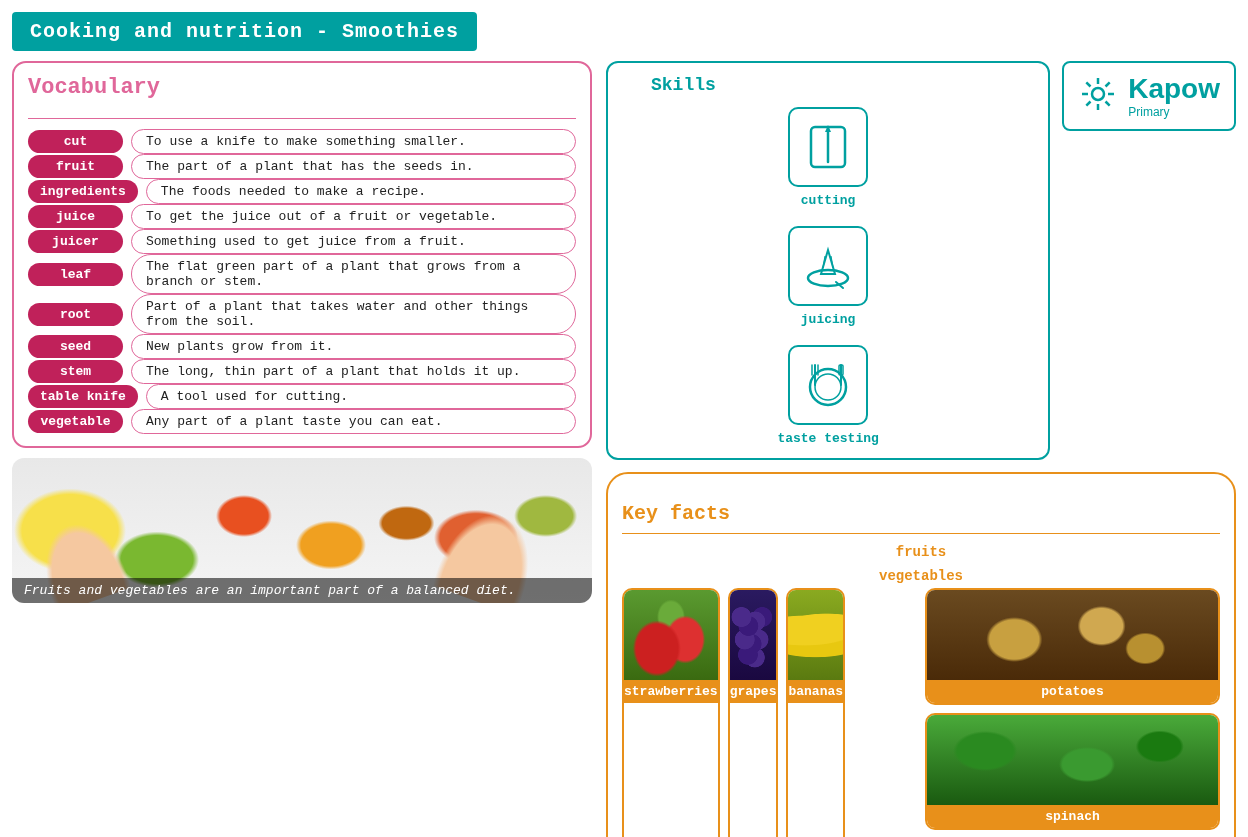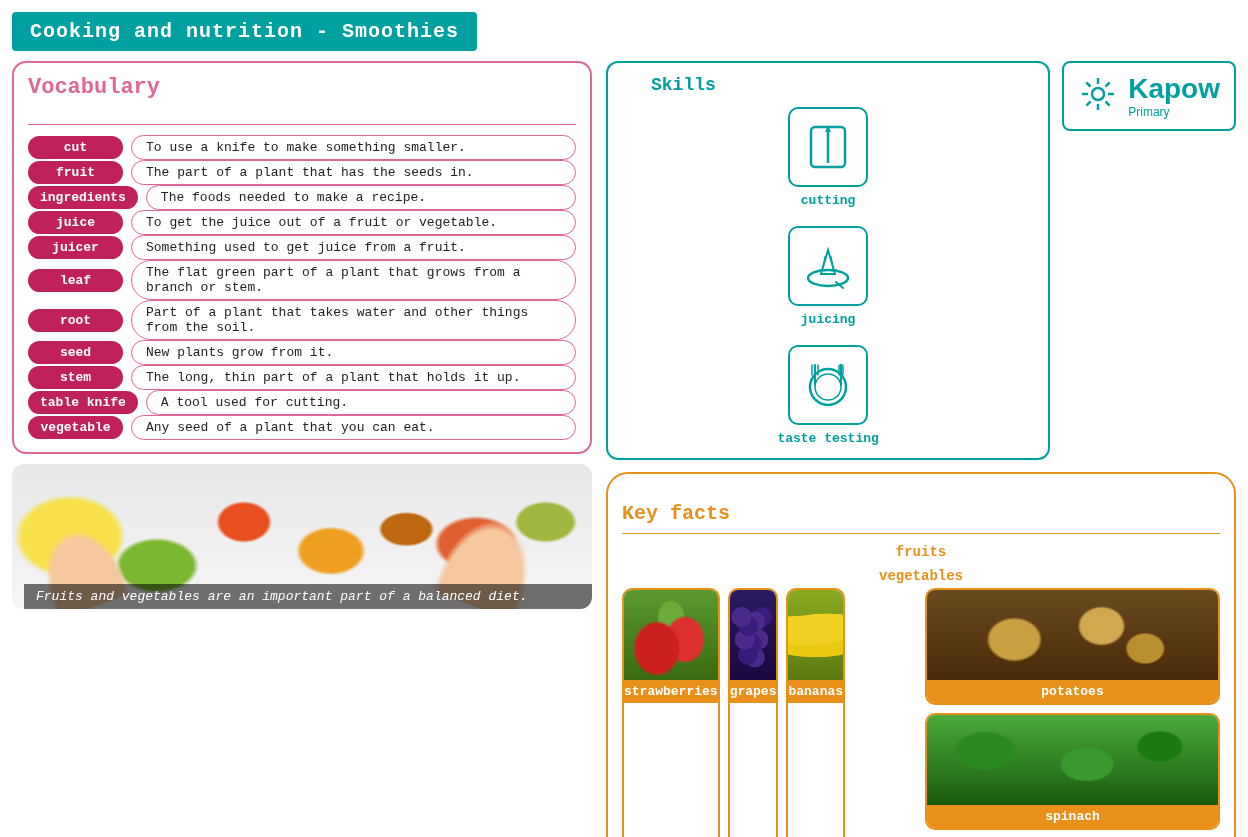--- a/index.html
+++ b/index.html
@@ -48,21 +48,21 @@
       border: 2px solid #e0679a;
       border-radius: 14px;
       padding: 12px 14px;
       background: #fff;
     }
 
     .vocab-title {
       color: #e0679a;
       font-size: 22px;
       font-weight: bold;
-      margin-bottom: 24px;
+      margin-bottom: 18px;
     }
 
     .vocab-divider {
       border: none;
       border-top: 1.5px solid #e0679a;
       margin-bottom: 10px;
     }
 
     .vocab-row {
       display: flex;
@@ -128,21 +128,21 @@
     .hand-right {
       position: absolute;
       bottom: 0; right: 10%;
       width: 90px; height: 90px;
       background: radial-gradient(ellipse at 50% 80%, #f5c8a0 60%, transparent 70%);
       transform: rotate(20deg);
     }
 
     .photo-caption {
       position: absolute;
-      bottom: 0; left: 12px; right: 0;
+      bottom: 0; left: 0; right: 0;
       background: rgba(0,0,0,0.55);
       color: #fff;
       font-size: 13px;
       padding: 5px 12px;
       font-style: italic;
     }
 
     
     .right-col {
       flex: 1;
@@ -408,21 +408,21 @@
           <div class="vocab-row">
             <div class="vocab-term">stem</div>
             <div class="vocab-def-wrap">The long, thin part of a plant that holds it up.</div>
           </div>
           <div class="vocab-row">
             <div class="vocab-term">table knife</div>
             <div class="vocab-def-wrap">A tool used for cutting.</div>
           </div>
           <div class="vocab-row">
             <div class="vocab-term">vegetable</div>
-            <div class="vocab-def-wrap">Any seed of a plant that you can eat.</div>
+            <div class="vocab-def-wrap">Any part of a plant taste you can eat.</div>
           </div>
         </div>
     </div>
 
     <div class="photo-box">
       <div class="food-visual"></div>
       <div class="hand-left"></div>
       <div class="hand-right"></div>
       <div class="photo-caption">Fruits and vegetables are an important part of a balanced diet.</div>
     </div>

